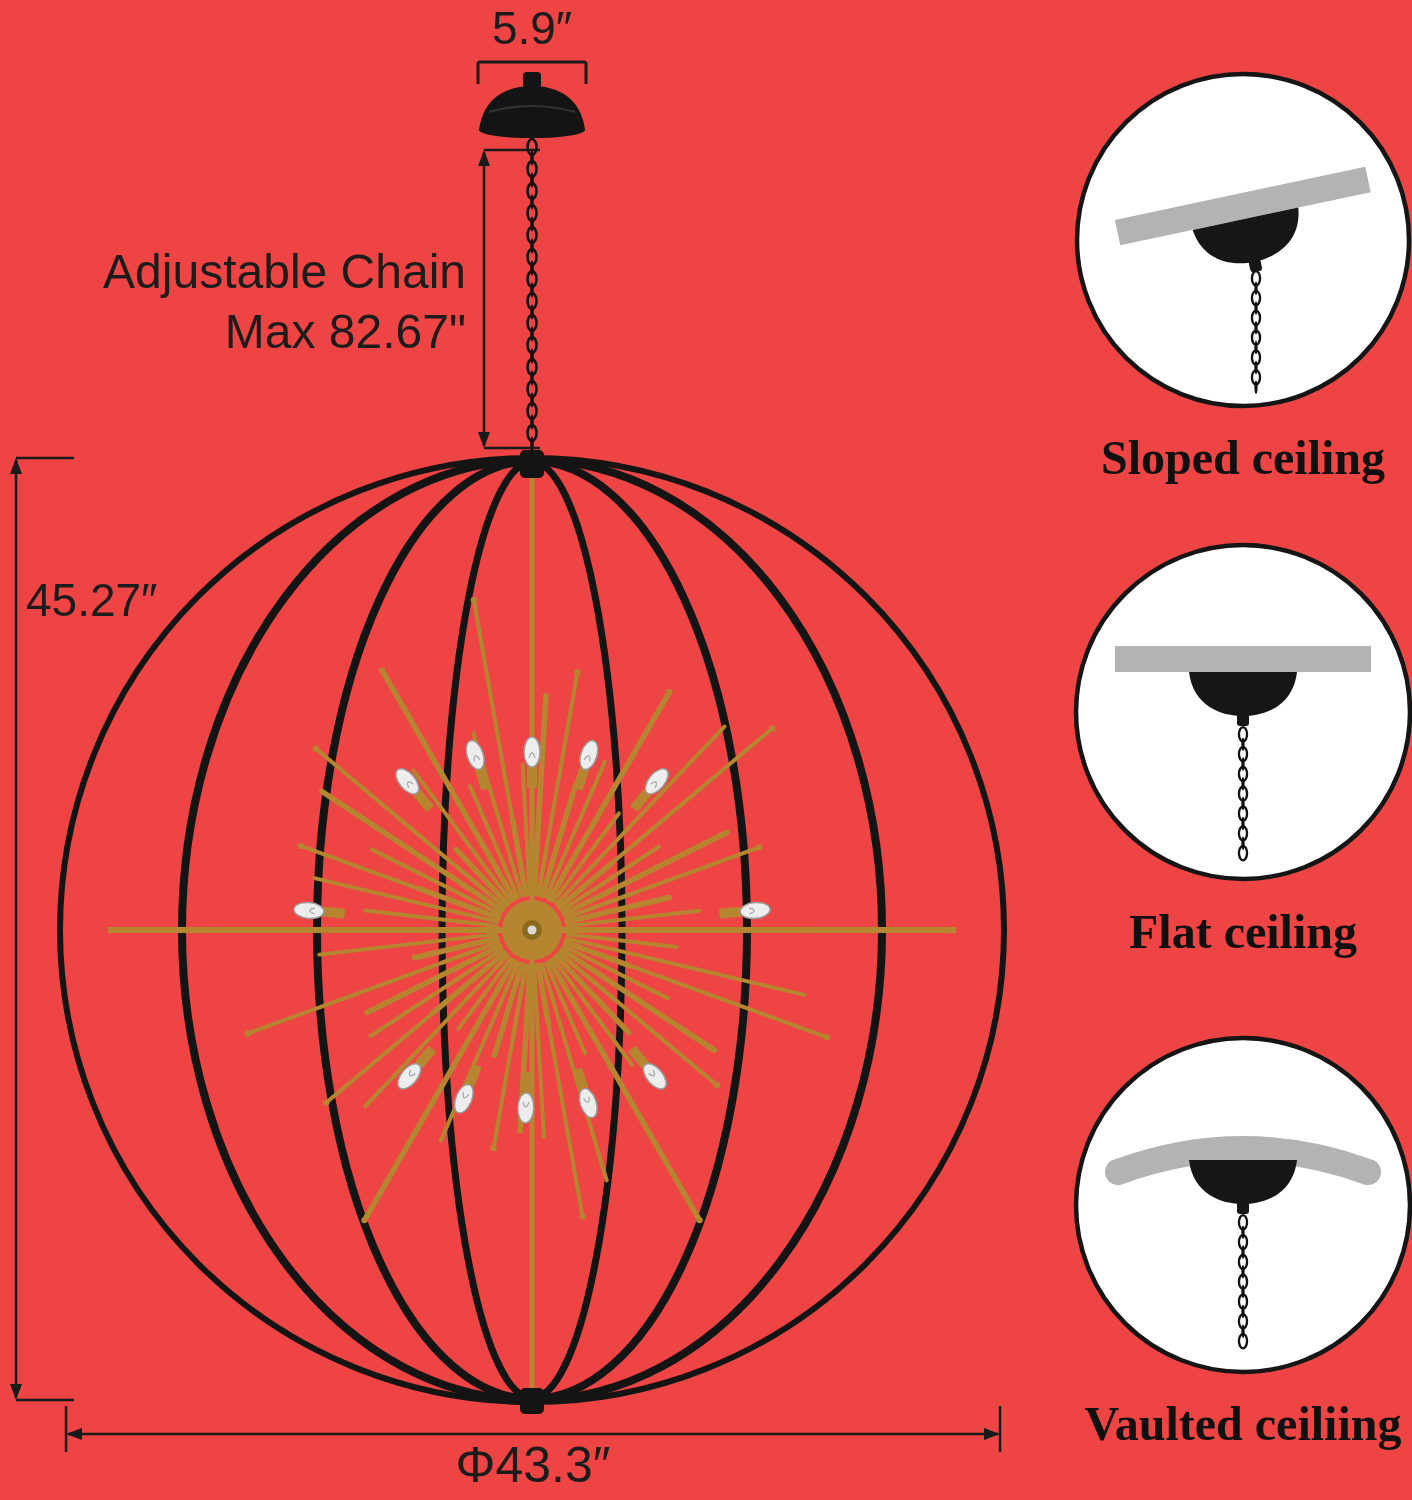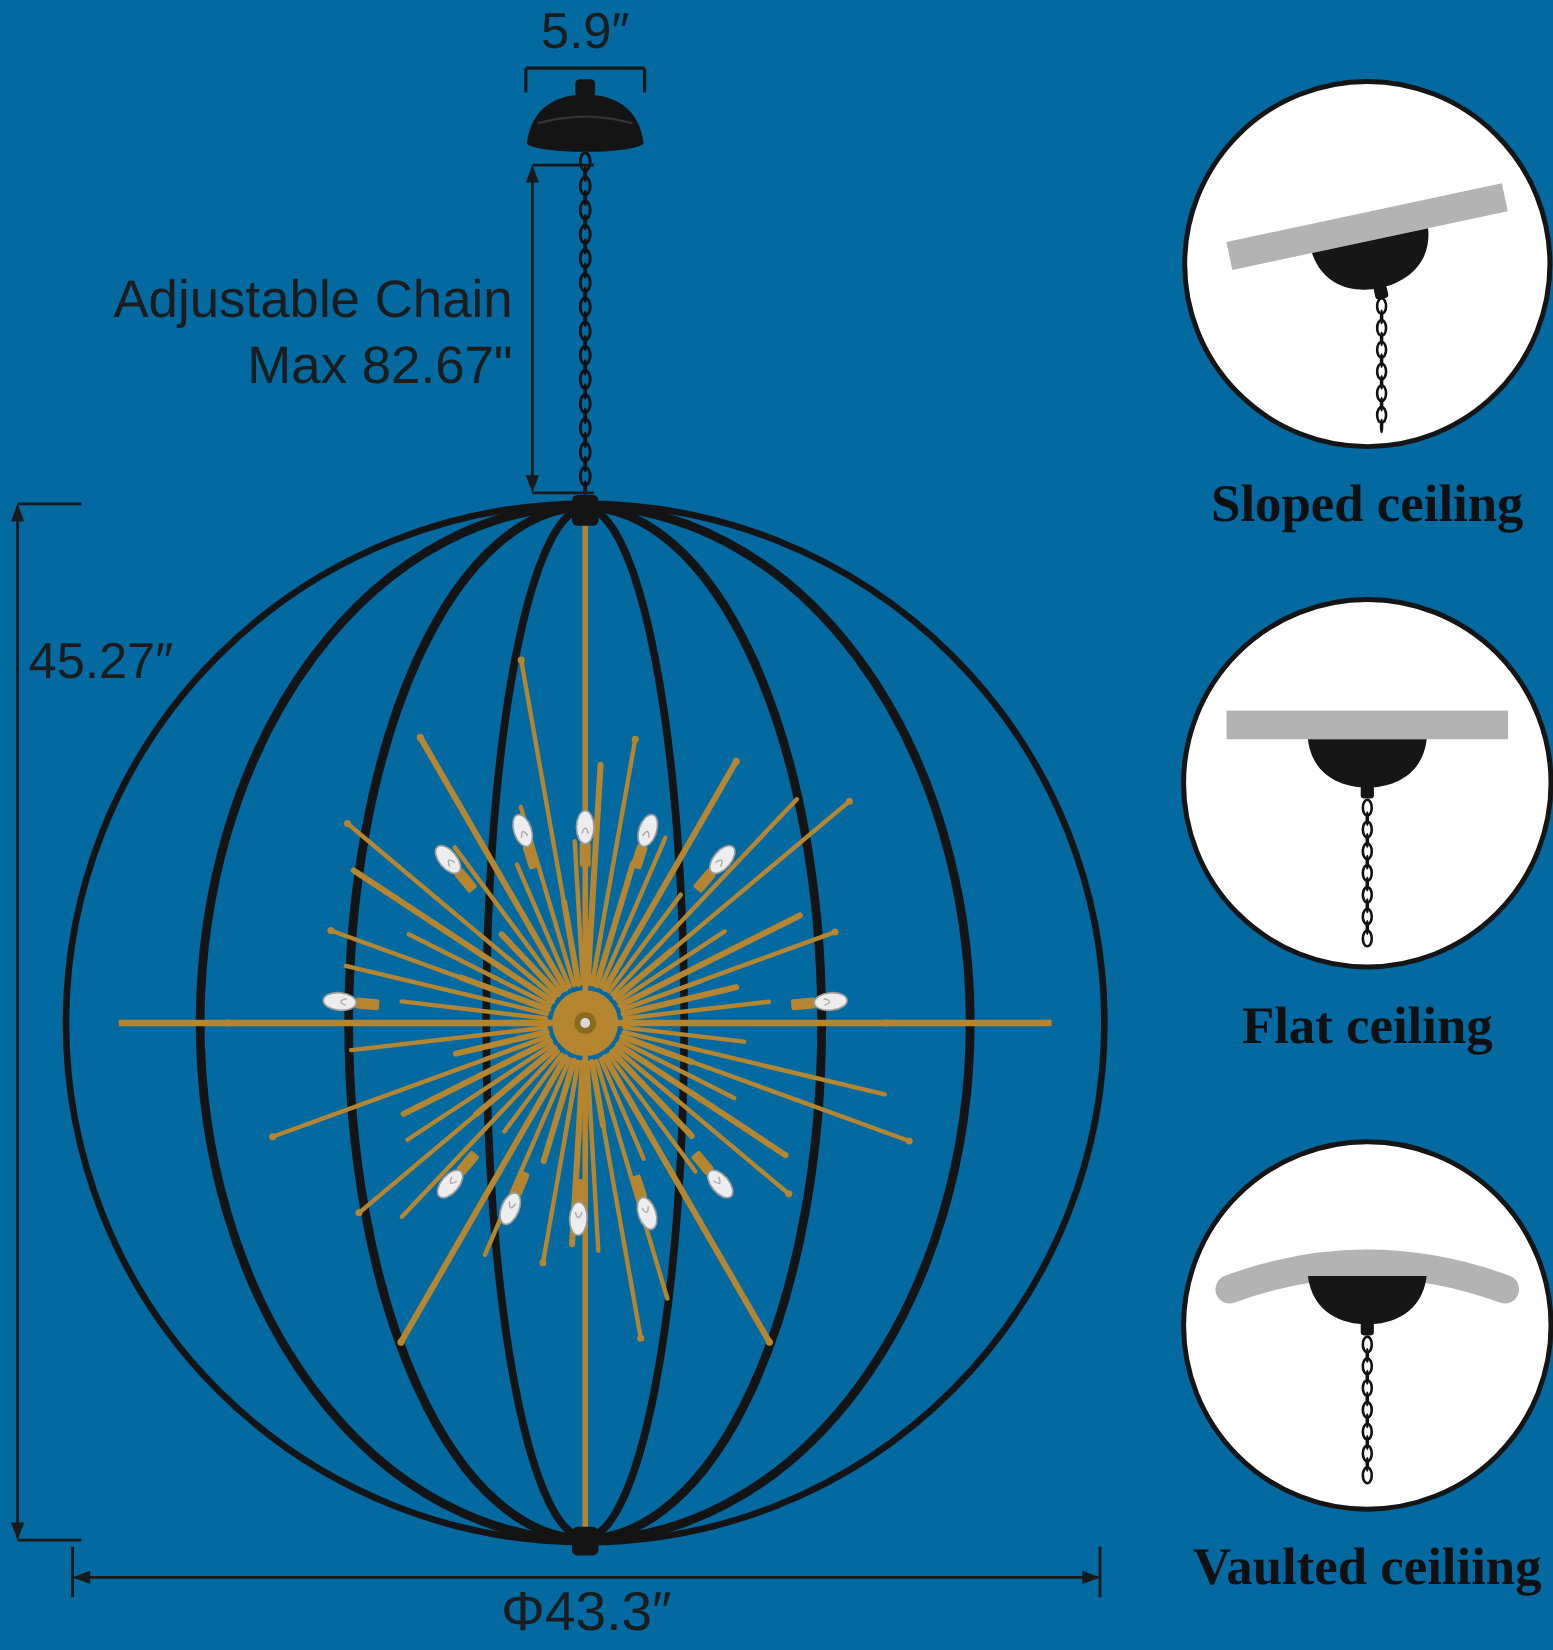--- a/index.html
+++ b/index.html
@@ -1,16 +1,16 @@
 <!DOCTYPE html>
 <html><head>
 <meta charset="utf-8">
 <style>
   html,body{margin:0;padding:0;background:#ffffff;}
-  .stage{position:relative;width:1412px;height:1500px;background:#0369a1;overflow:hidden;
+  .stage{position:relative;width:1412px;height:1500px;background:#ef4444;overflow:hidden;
          font-family:"Liberation Sans", sans-serif;}
   svg{display:block;}
   text.dim{font-family:"Liberation Sans", sans-serif;fill:#1c1c1c;}
   text.caption{font-family:"Liberation Serif", serif;font-weight:700;fill:#101010;}
 </style>
 </head>
 <body>
 
 <div class="stage">
 <svg width="1412" height="1500" viewBox="0 0 1412 1500">

